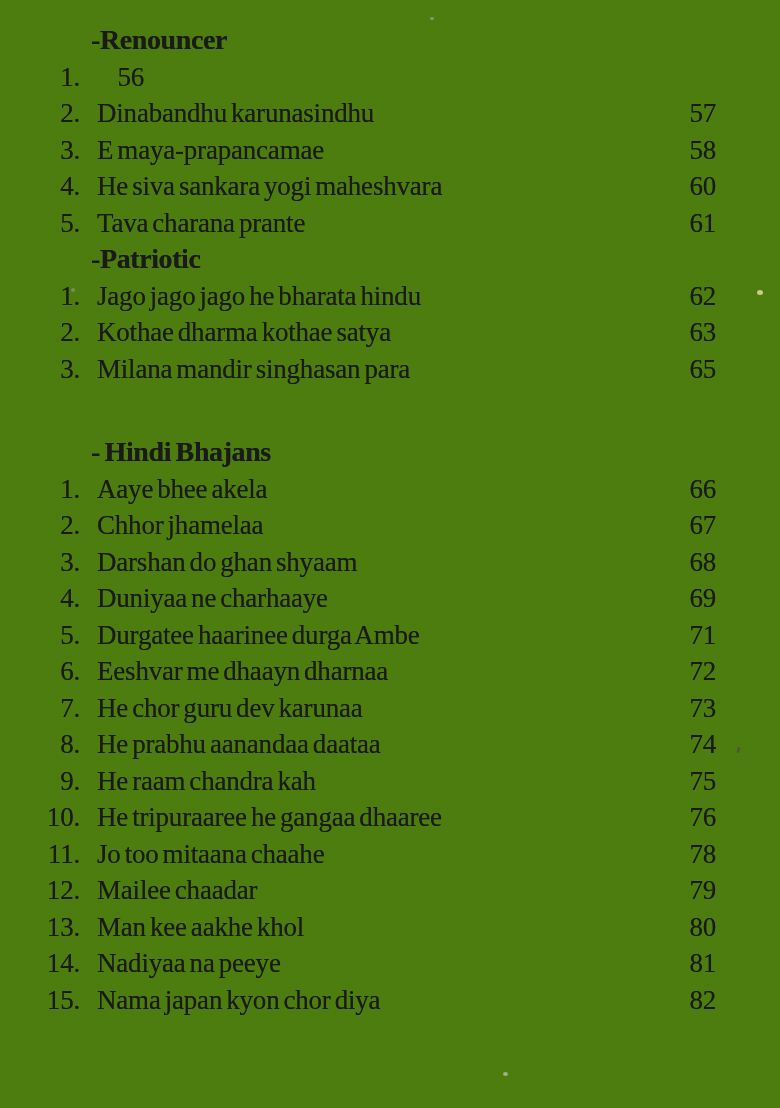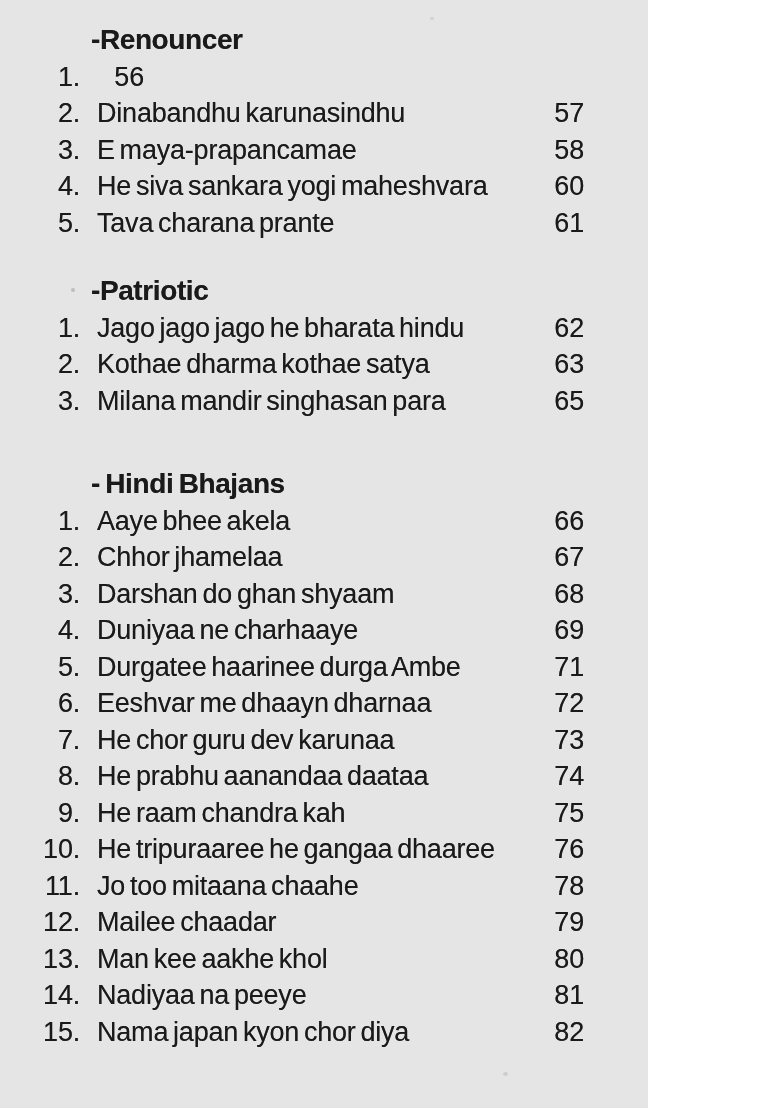--- a/index.html
+++ b/index.html
@@ -2,25 +2,25 @@
 <html><head>
 <meta charset="utf-8">
 <style>
   html, body {
     margin: 0;
     padding: 0;
     background: #ffffff;
   }
   .page {
     position: relative;
-    width: 648px;
+    width: 780px;
     height: 1108px;
-    background: #e5e5e5;
+    background: #4d7c0f;
     overflow: hidden;
-    font-family: Liberation Sans, sans-serif;
+    font-family: Liberation Serif, serif;
     color: #1a1a1a;
   }
   .toc {
     position: absolute;
     left: 38px;
     right: 64px;
     top: 22px;
   }
   .section-heading {
     height: 36.5px;
@@ -52,21 +52,21 @@
     flex: 1 1 auto;
     padding-left: 17px;
     white-space: nowrap;
     overflow: hidden;
   }
   .pagenum {
     flex: 0 0 64px;
     text-align: right;
     white-space: nowrap;
   }
-  .section-patriotic { margin-top: 32px; }
+  .section-patriotic { }
   .section-hindi    { margin-top: 47px; }
   .speck {
     position: absolute;
     border-radius: 50%;
   }
 </style>
 </head>
 <body>
 
 <div class="page">

